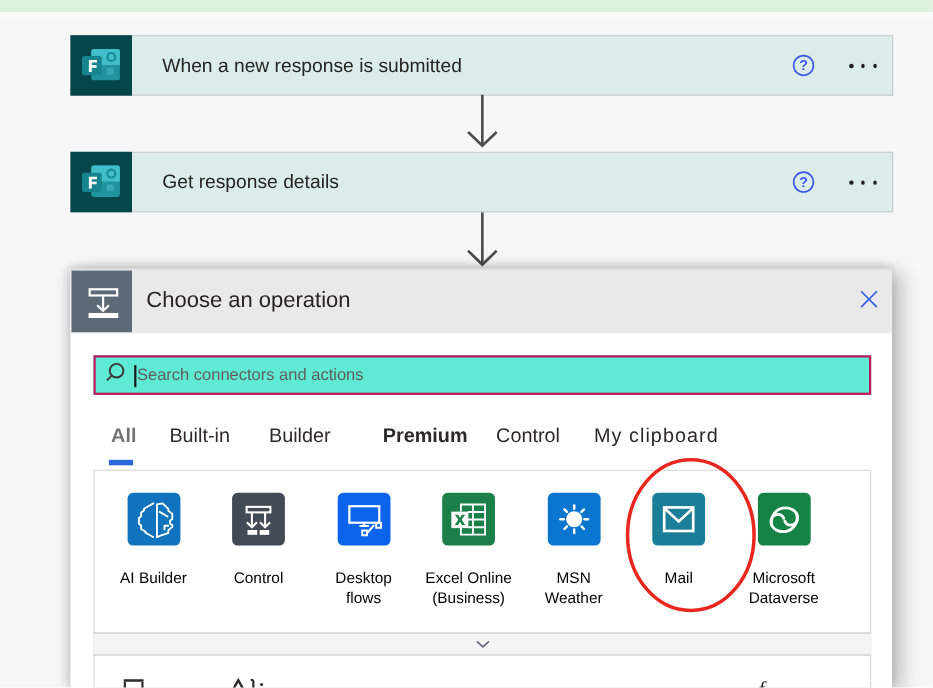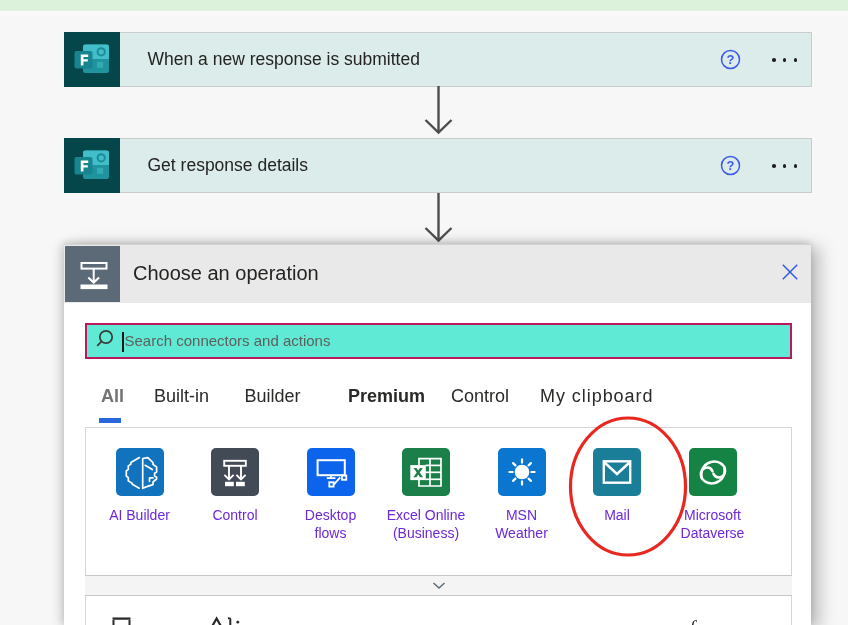--- a/index.html
+++ b/index.html
@@ -19,21 +19,21 @@
   .dlgtitle { left:69.5px; top:0; height:58px; line-height:58px; font-size:20px; color:#252321; }
   .search { left:21px; top:79.5px; width:707px; height:35.5px; border:2px solid #be185d; background:#5eead4; }
   .phtext { left:38px; top:0; height:32px; line-height:32px; font-size:15px; color:#605e5c; }
   .caret { left:35.8px; top:7px; width:1.6px; height:19.5px; background:#1b1a19; }
   .tabs { left:37.5px; top:142.5px; font-size:18px; color:#2b2a28; }
   .tabs span { position:absolute; top:0; white-space:nowrap; }
   .underline { left:35px; top:174.5px; width:22px; height:4.5px; background:#2a66dc; }
   .panel { left:21px; top:183px; width:707px; height:199px; background:#fff; border:1px solid #d6d6d6; }
   .strip { left:-1px; top:147px; width:707px; height:21px; background:#f4f4f4; border-top:1px solid #c8c8c8; border-bottom:1px solid #c8c8c8; }
   .tile { top:20.5px; width:48px; height:48px; border-radius:5px; }
-  .tlabel { top:78px; width:95px; font-size:14px; line-height:18.5px; color:#6d28d9; text-align:center; }
+  .tlabel { top:88px; width:95px; font-size:14px; line-height:18.5px; color:#000000; text-align:center; }
 </style>
 </head>
 <body>
   <div class="abs topbar"></div>
   <div class="abs" style="left:0; top:10.5px; width:848px; height:5px; background:#fafafb;"></div>
 
   <div class="abs card" style="top:32px;">
     <div class="abs cardicon"><svg width="56" height="57" viewBox="0 0 56 57">
   <rect x="19" y="12.5" width="26" height="28.5" rx="2.2" fill="#1f939e"></rect>
   <path d="M19 12.5 h26 a2.2 2.2 0 0 1 2.2 2.2 v12 h-30.2 v-12 a2.2 2.2 0 0 1 2.2 -2.2 z" transform="translate(-2.2,0)" fill="none"></path>

